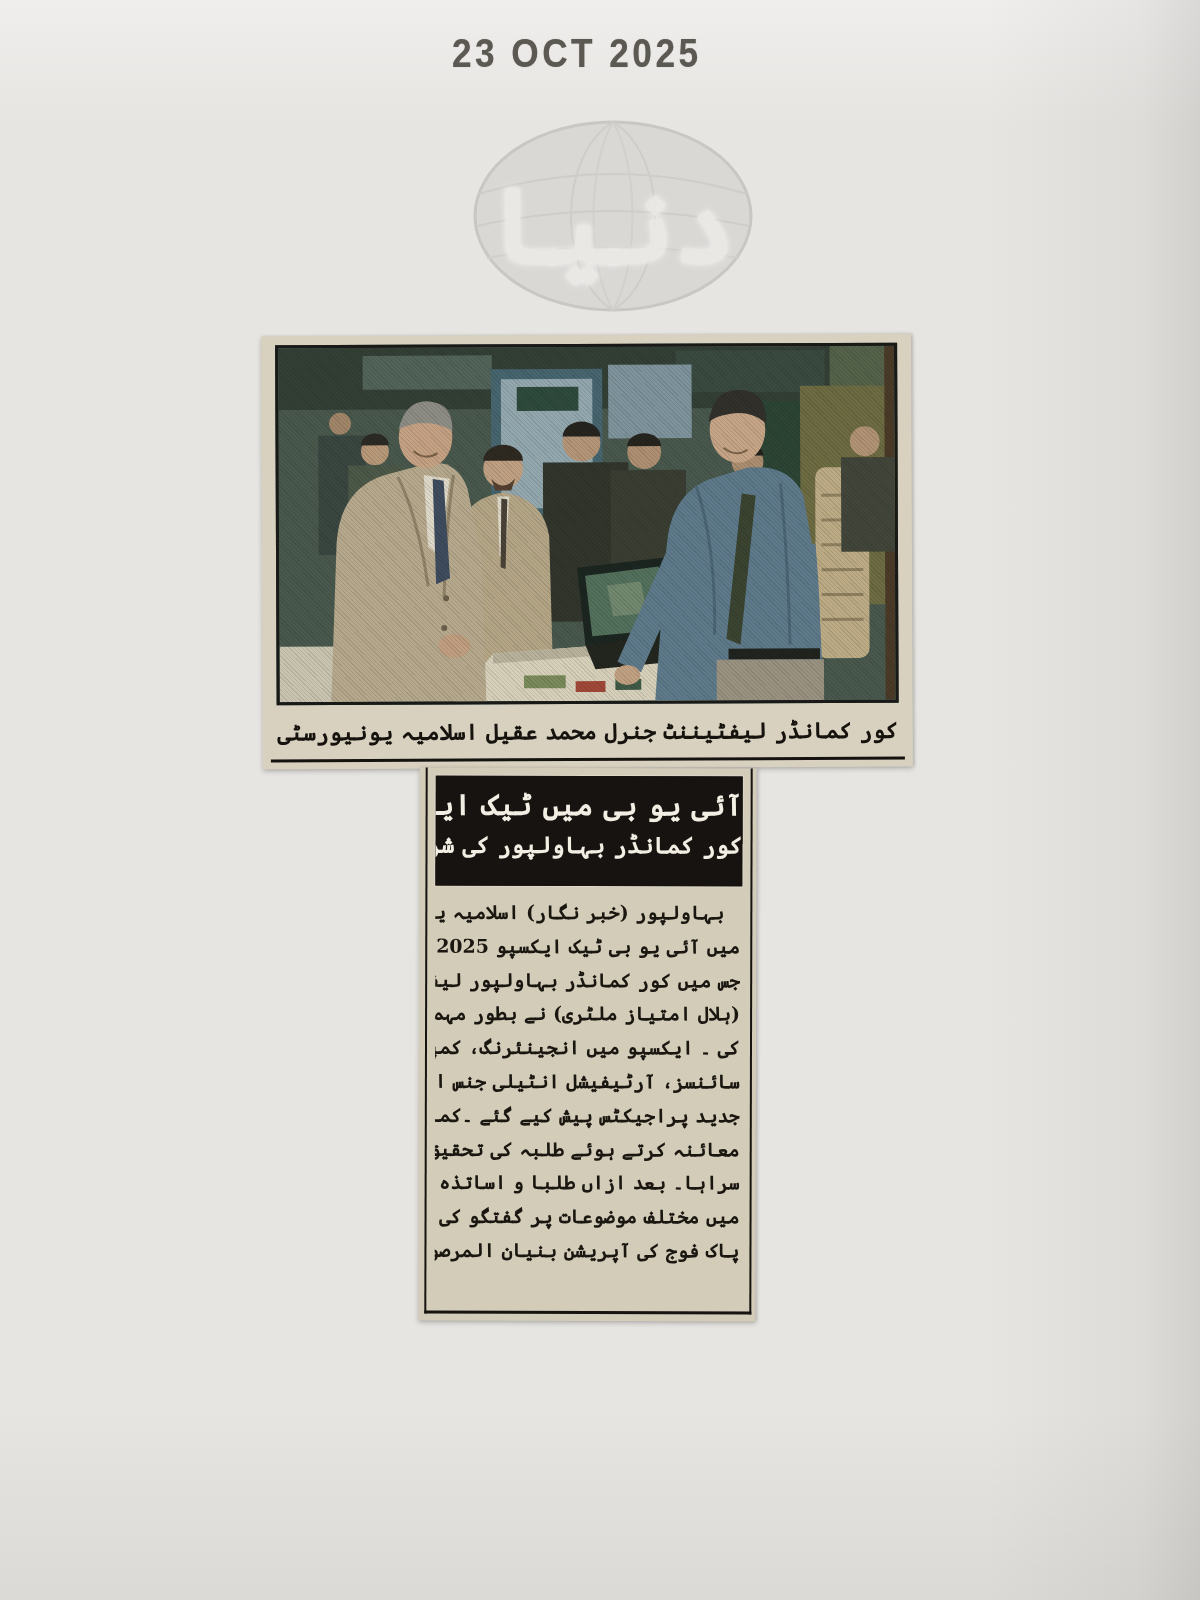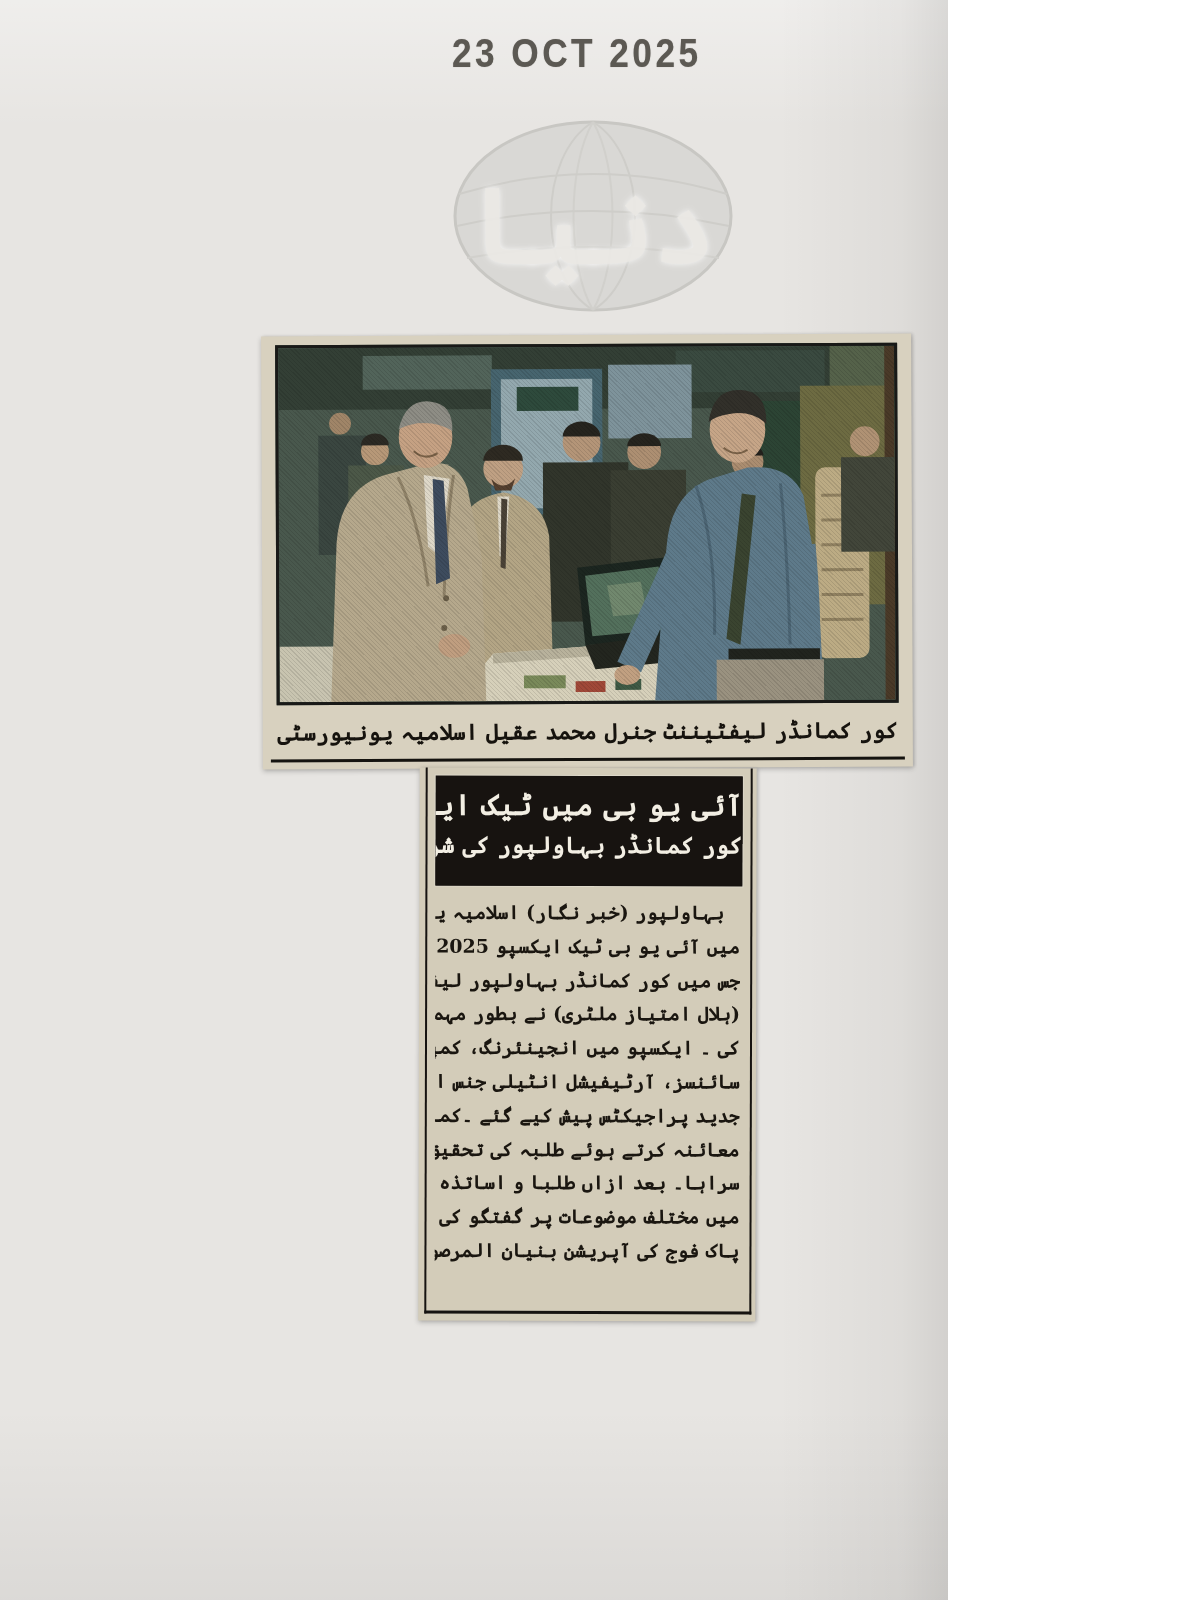--- a/index.html
+++ b/index.html
@@ -1,38 +1,38 @@
 <!DOCTYPE html>
 <html lang="ur"><head>
 <meta charset="utf-8">
 <style>
   * { margin:0; padding:0; box-sizing:border-box; }
   html,body { width:1200px; height:1600px; }
   body { font-family:"Liberation Serif", serif; }
 
   .page {
-    position:relative; width:948px; height:1600px; overflow:hidden;
+    position:relative; width:1200px; height:1600px; overflow:hidden;
     background:
       linear-gradient(90deg, rgba(0,0,0,0) 82%, rgba(0,0,0,0.04) 95%, rgba(0,0,0,0.09) 100%),
       linear-gradient(180deg, rgba(255,255,255,0.35) 0%, rgba(0,0,0,0) 8%, rgba(0,0,0,0) 88%, rgba(0,0,0,0.05) 100%),
       #e7e5e2;
   }
 
   
   .stamp {
     position:absolute; left:452px; top:30px; width:260px; height:48px;
     font-family:"Liberation Sans", sans-serif; font-weight:700;
     font-size:41px; letter-spacing:4px; color:#504d47;
     transform:scaleX(0.86); transform-origin:left top;
     white-space:nowrap; opacity:0.92;
     text-shadow:0 0 1px rgba(80,77,71,0.5);
   }
 
   
-  .logo { position:absolute; left:447px; top:116px; width:292px; height:204px; }
+  .logo { position:absolute; left:467px; top:116px; width:292px; height:204px; }
   .logo svg { position:absolute; inset:0; }
   .logo-word {
     position:absolute; inset:0; display:flex; align-items:center; justify-content:center;
     font-family:"DejaVu Serif", serif; font-size:104px; font-weight:700;
     color:#eceae6; text-shadow:0 0 6px rgba(255,255,255,0.9);
     direction:rtl; opacity:0.9; padding-top:14px;
   }
 
   
   .photo-clip {

